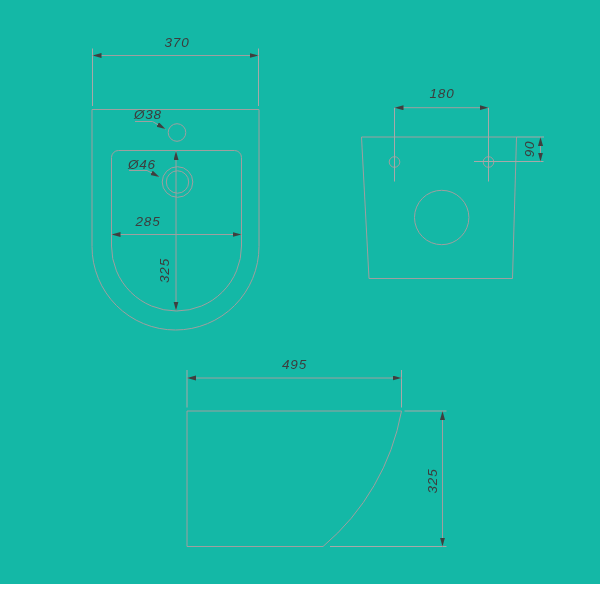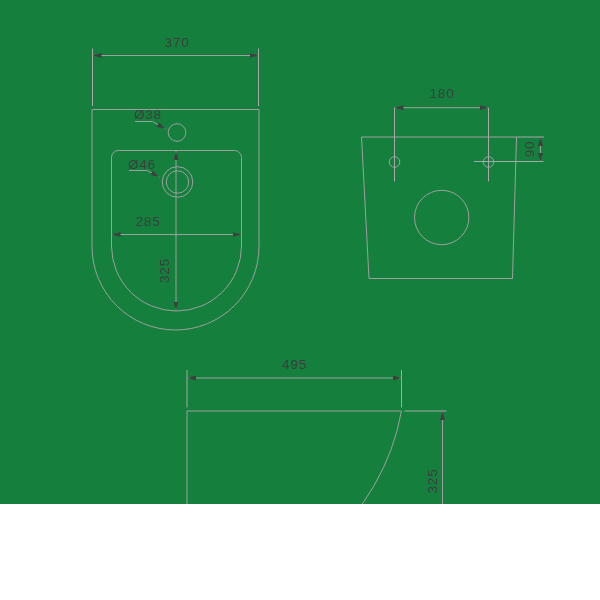--- a/index.html
+++ b/index.html
@@ -3,23 +3,24 @@
 <meta charset="utf-8">
 <style>
   html, body {
     margin: 0;
     padding: 0;
     background: #ffffff;
   }
   .page {
     position: relative;
     width: 600px;
-    height: 504px;
-    background: #15803d;
+    height: 584px;
+    background: #14b8a6;
     overflow: hidden;
+    font-style: italic;
   }
   svg {
     display: block;
   }
   .outline {
     fill: none;
     stroke: #9f9f9f;
     stroke-width: 1;
   }
   .thinline {

